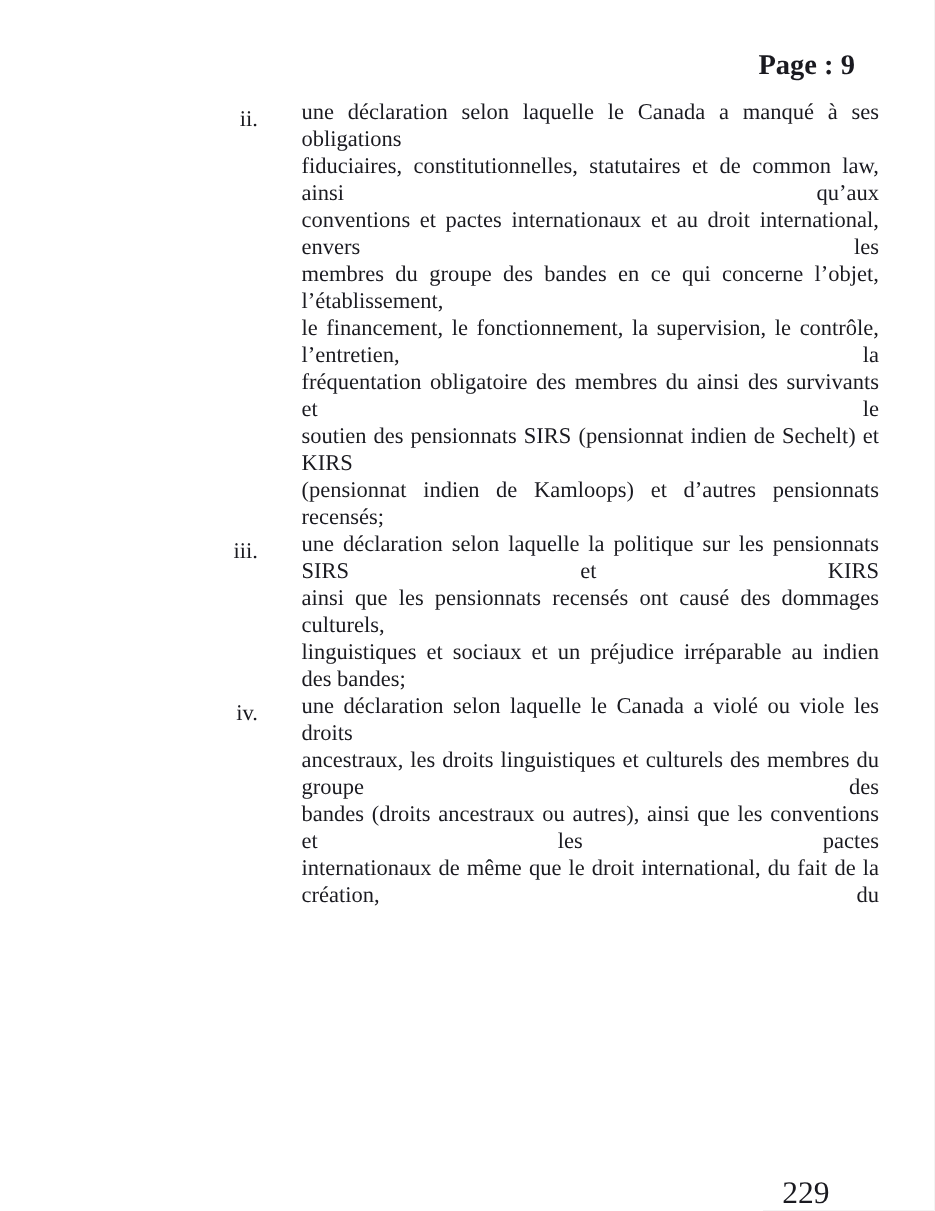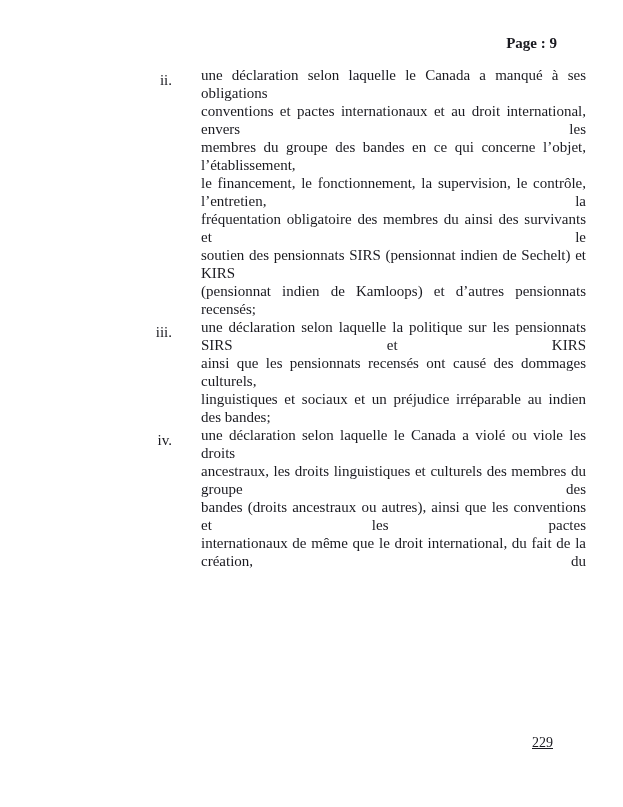--- a/index.html
+++ b/index.html
@@ -13,22 +13,22 @@
     height: 807px;
     background: #ffffff;
     font-family: "Liberation Serif", "DejaVu Serif", serif;
     color: #1a1a20;
     overflow: hidden;
     margin: 0 auto;
   }
   .page-header-label {
     position: absolute;
     top: 35px;
-    right: 66px;
-    font-size: 15px;
+    right: 53px;
+    font-size: 19px;
     font-weight: 600;
     line-height: 17px;
     white-space: nowrap;
     text-align: right;
   }
   .claims-list {
     position: absolute;
     top: 66px;
     left: 0;
     width: 586px;
@@ -50,40 +50,40 @@
     line-height: 18px;
     text-align: justify;
     text-align-last: justify;
     margin-left: 28px;
   }
   .line.last {
     text-align-last: left;
   }
   .page-number {
     position: absolute;
-    top: 734px;
+    top: 787px;
     right: 70px;
-    font-size: 14px;
+    font-size: 21px;
     line-height: 17px;
-    text-decoration: underline;
   }
 </style>
 </head>
 <body>
 
 <div class="sheet">
 
   <div class="page-header-label">Page : 9</div>
 
   <div class="claims-list">
 
     <div class="list-item">
       <div class="marker">ii.</div>
       <div class="item-text">
         <div class="line">une déclaration selon laquelle le Canada a manqué à ses obligations</div>
+        <div class="line">fiduciaires, constitutionnelles, statutaires et de common law, ainsi qu’aux</div>
         <div class="line">conventions et pactes internationaux et au droit international, envers les</div>
         <div class="line">membres du groupe des bandes en ce qui concerne l’objet, l’établissement,</div>
         <div class="line">le financement, le fonctionnement, la supervision, le contrôle, l’entretien, la</div>
         <div class="line">fréquentation obligatoire des membres du ainsi des survivants et le</div>
         <div class="line">soutien des pensionnats SIRS (pensionnat indien de Sechelt) et KIRS</div>
         <div class="line last">(pensionnat indien de Kamloops) et d’autres pensionnats recensés;</div>
       </div>
     </div>
 
     <div class="list-item">

